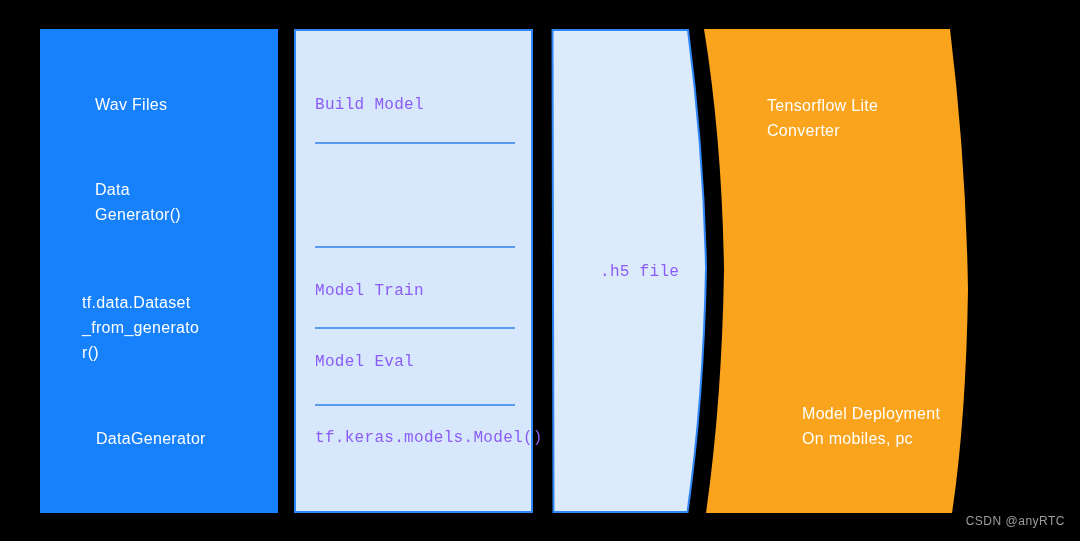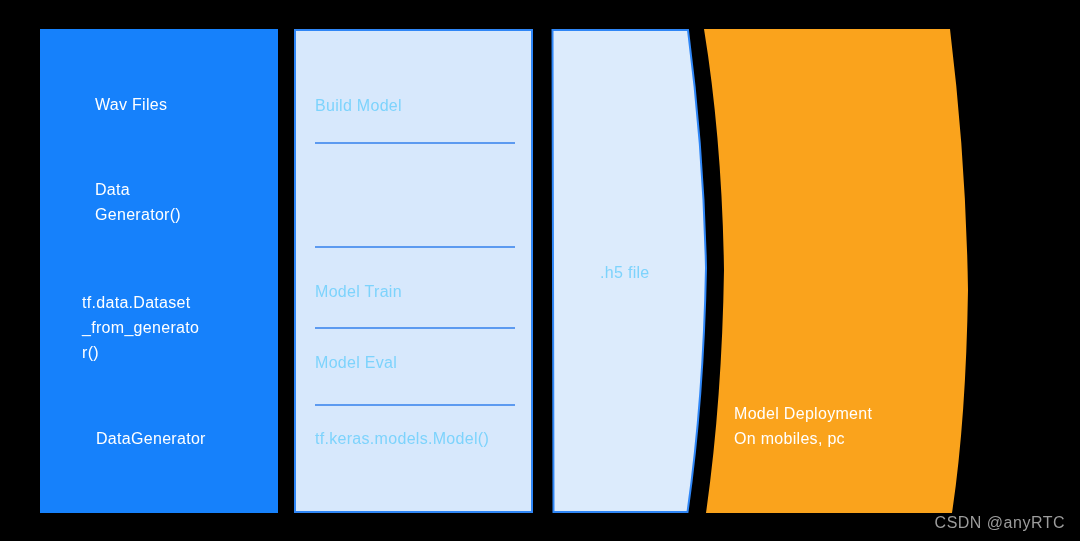--- a/index.html
+++ b/index.html
@@ -12,21 +12,21 @@
     font-family: "Liberation Sans", sans-serif;
   }
   .txt {
     position: absolute;
     font-size: 16px;
     line-height: 25px;
     white-space: pre-line;
     letter-spacing: 0.3px;
   }
   .white { color: #ffffff; }
-  .blue  { color: #7dd3fc; }
+  .blue  { color: #8b5cf6; font-family: Liberation Mono, monospace; }
   .panel-1 {
     position: absolute;
     left: 40px; top: 29px;
     width: 238px; height: 484px;
     background: #1681fb;
   }
   .panel-2 {
     position: absolute;
     left: 294px; top: 29px;
     width: 239px; height: 484px;
@@ -41,21 +41,21 @@
     background: #5c9af0;
   }
   svg.shapes {
     position: absolute;
     left: 0; top: 0;
     width: 1080px; height: 541px;
   }
   .watermark {
     position: absolute;
     right: 15px; top: 514px;
-    font-size: 16px;
+    font-size: 12px;
     letter-spacing: 0.5px;
     color: #9c9c9c;
   }
 </style>
 </head>
 <body>
 
 <div class="stage">
 
   <svg class="shapes" viewBox="0 0 1080 541">
@@ -77,18 +77,20 @@
   <div class="divider" style="top:142px"></div>
   <div class="divider" style="top:246px"></div>
   <div class="txt blue" style="left:315px; top:279px">Model Train</div>
   <div class="divider" style="top:327px"></div>
   <div class="txt blue" style="left:315px; top:350px">Model Eval</div>
   <div class="divider" style="top:404px"></div>
   <div class="txt blue" style="left:315px; top:426px">tf.keras.models.Model()</div>
 
   <div class="txt blue" style="left:600px; top:260px">.h5 file</div>
 
-  <div class="txt white" style="left:734px; top:401px">Model Deployment
+  <div class="txt white" style="left:767px; top:93px">Tensorflow Lite
+Converter</div>
+  <div class="txt white" style="left:802px; top:401px">Model Deployment
 On mobiles, pc</div>
 
   <div class="watermark">CSDN @anyRTC</div>
 
 </div>
 
 </body></html>

